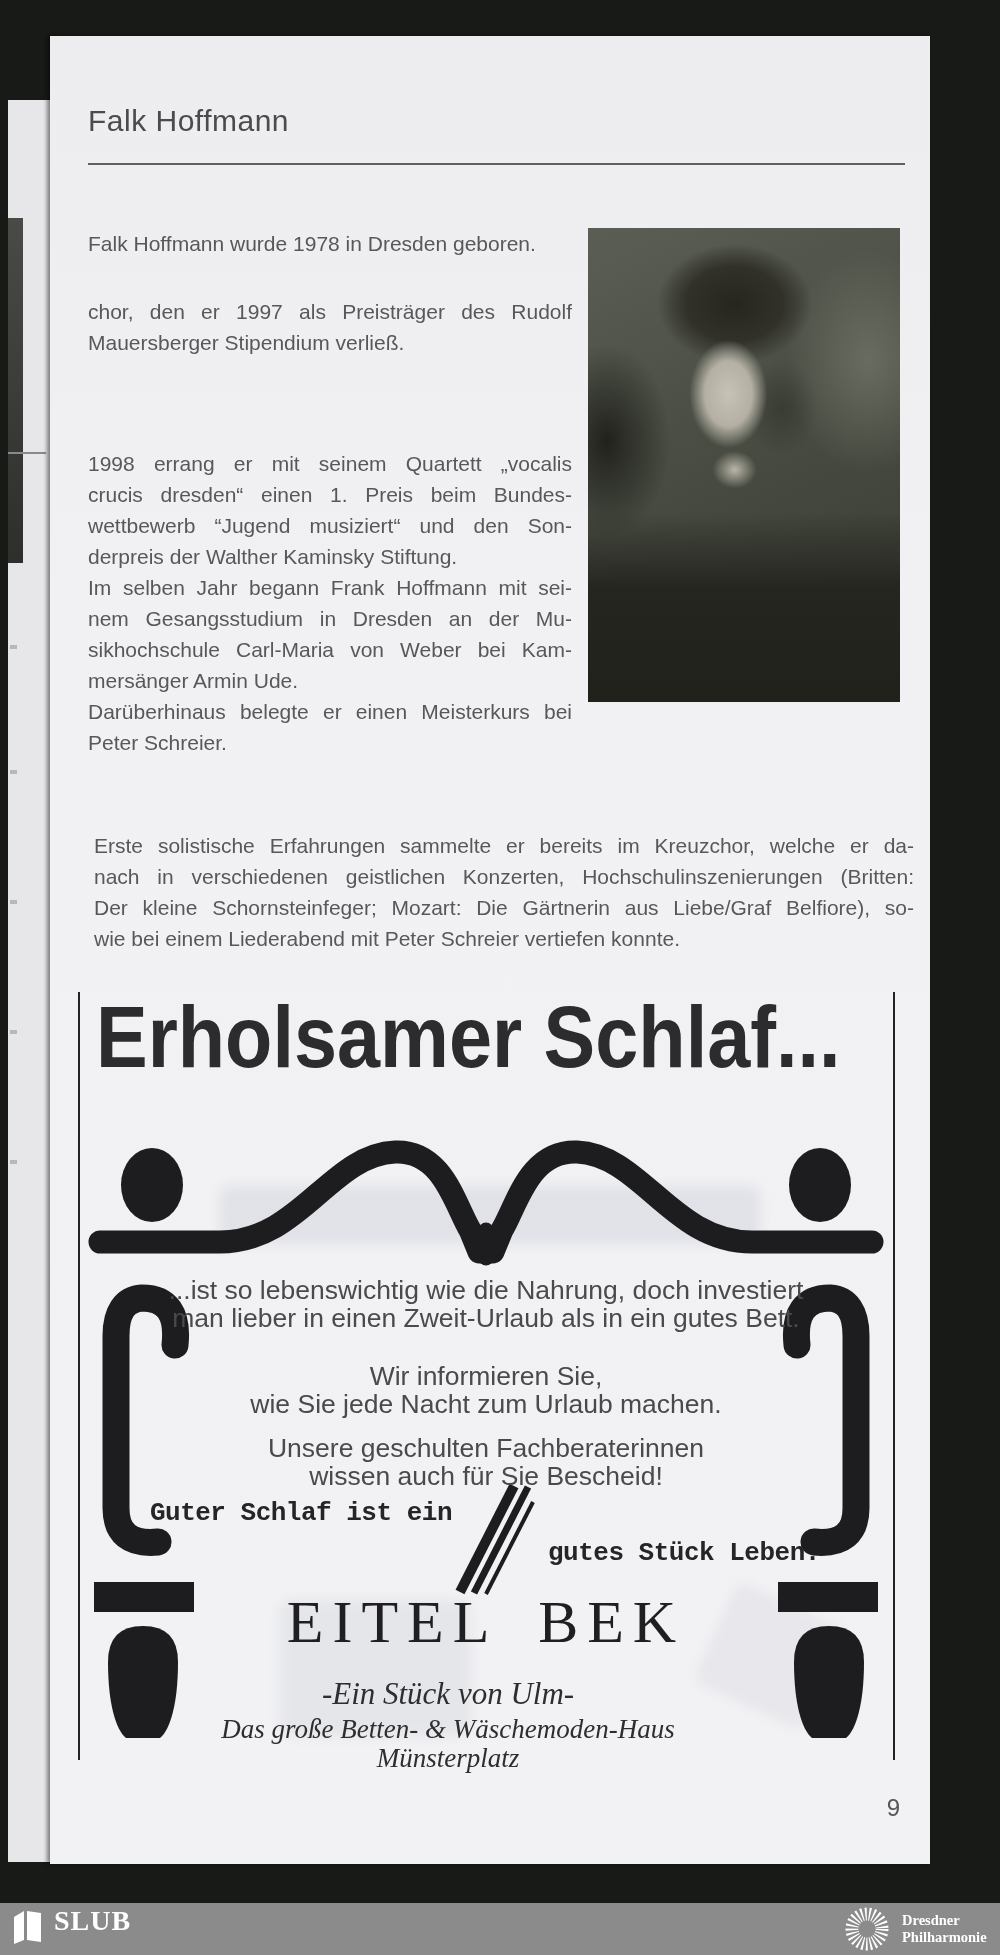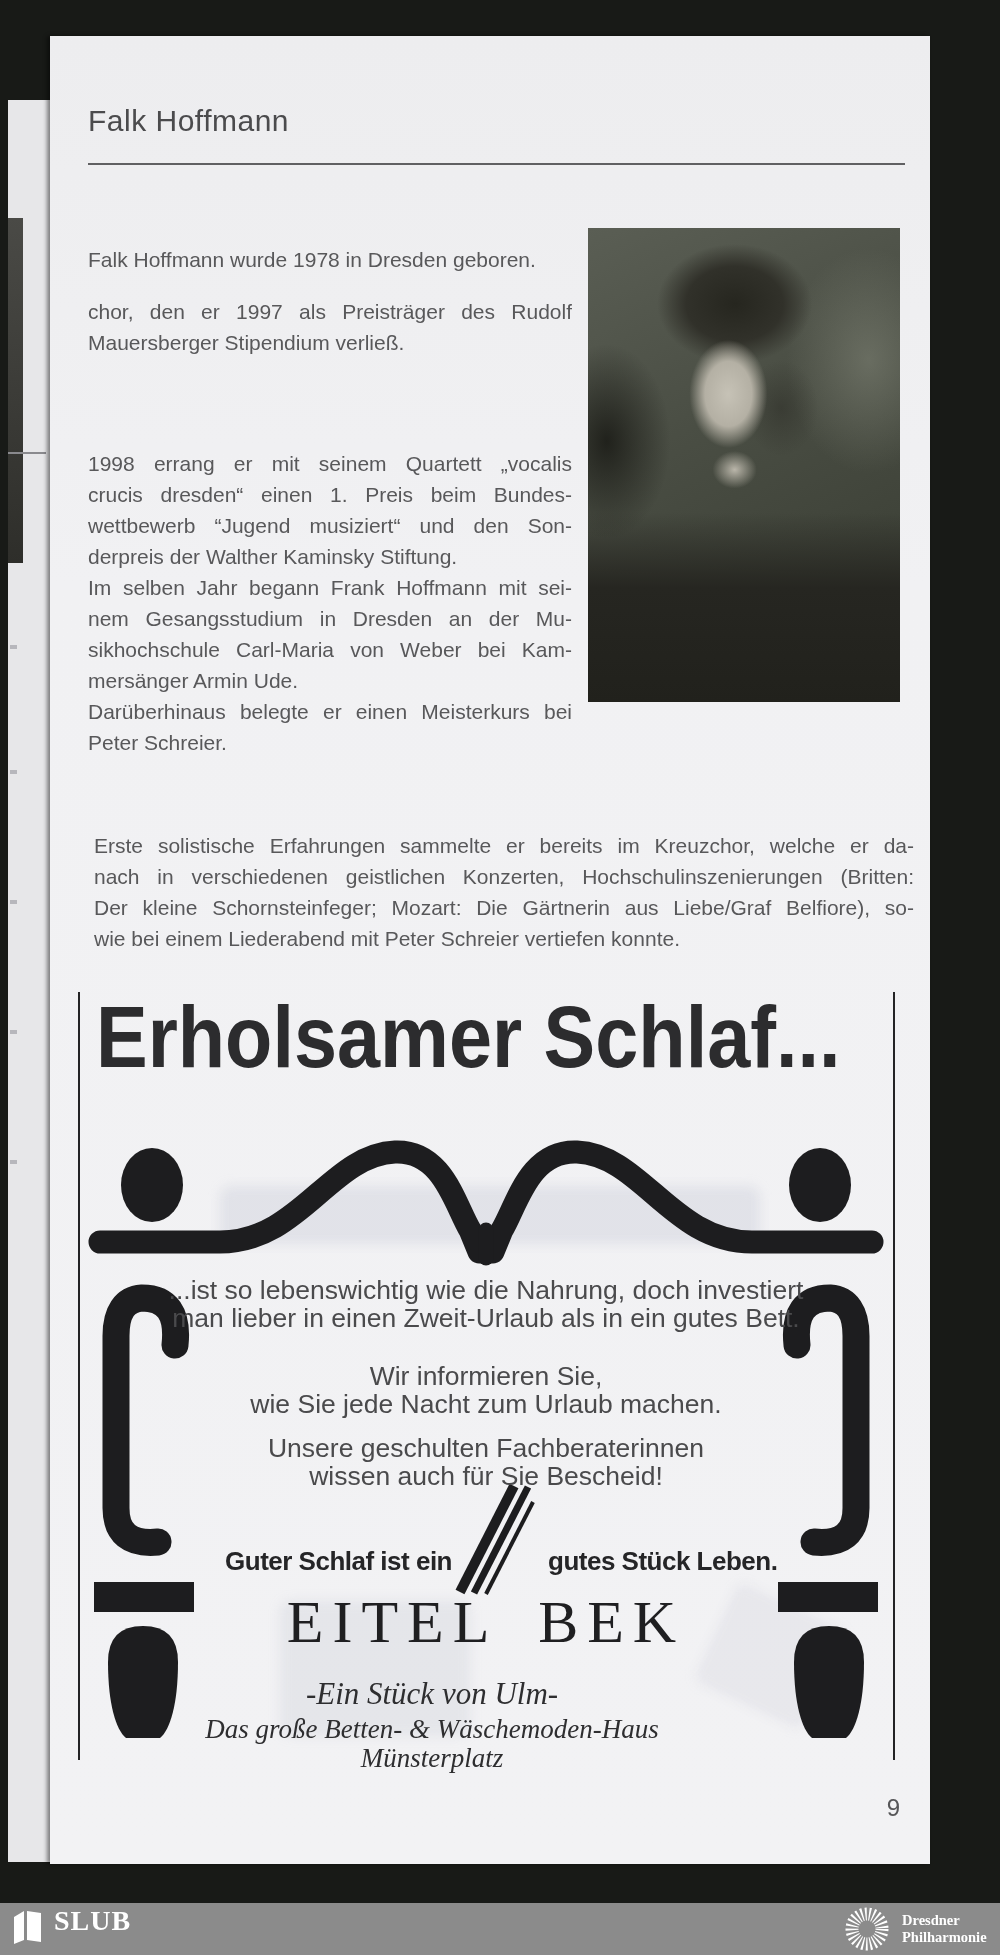--- a/index.html
+++ b/index.html
@@ -57,27 +57,27 @@
   .ghost.g1{left:170px;top:1150px;width:540px;height:58px;background:rgba(168,175,195,.22);}
   .ghost.g2{left:230px;top:1565px;width:190px;height:135px;background:rgba(160,166,185,.16);}
   .ghost.g3{left:660px;top:1565px;width:120px;height:110px;background:rgba(160,166,185,.13);transform:rotate(25deg);}
 
   .ad-text{position:absolute;left:28px;width:816px;text-align:center;color:#4a4a4c;font-size:26.5px;}
   .ad-text .tl{height:28px;line-height:28px;}
   .ad-g1{top:1240px;}
   .ad-g2{top:1326px;}
   .ad-g3{top:1398px;}
 
-  .slogan{position:absolute;top:1510px;font-size:26px;font-weight:700;color:#252527;letter-spacing:-.5px;white-space:nowrap;}
+  .slogan{position:absolute;top:1462px;font-size:26px;font-weight:700;color:#252527;letter-spacing:-.5px;white-space:nowrap;font-family:Liberation Mono, monospace;}
   .slogan.left{left:28px;width:374px;text-align:right;}
-  .slogan.right{left:498px;width:340px;text-align:left;}
+  .slogan.right{left:498px;width:340px;text-align:left;margin-top:40px;}
 
   .brand{position:absolute;left:28px;top:1552px;width:816px;text-align:center;
     font-family:"Liberation Serif",serif;font-size:60px;color:#1f1f21;letter-spacing:9px;word-spacing:18px;}
-  .serif-it{position:absolute;left:28px;width:708px;text-align:center;
+  .serif-it{position:absolute;left:44px;width:708px;text-align:center;
     font-family:"Liberation Serif",serif;font-style:italic;color:#2e2e30;}
   .tagline{top:1640px;font-size:31px;}
   .descriptor{top:1678px;font-size:27px;}
   .address{top:1707px;font-size:27px;}
 
   .page-number{position:absolute;left:790px;top:1758px;width:60px;text-align:right;font-size:24px;color:#565658;}
 
   
   .footer-bar{position:absolute;left:0;top:1903px;width:1000px;height:60px;background:var(--footer_bar);}
   .book-icon{position:absolute;left:13px;top:6px;}
@@ -99,21 +99,21 @@
     <div class="prev-mark" style="top:800px"></div>
     <div class="prev-mark" style="top:930px"></div>
     <div class="prev-mark" style="top:1060px"></div>
   </div>
 
   <div class="page">
 
     <div class="page-title">Falk Hoffmann</div>
     <div class="title-rule"></div>
 
-    <div class="bio-col" style="top:208px">
+    <div class="bio-col" style="top:192px">
         <div class="tl">Falk Hoffmann wurde 1978 in Dresden geboren.</div>
       </div>
     <div class="bio-col" style="top:260px">
         <div class="tl fill">chor, den er 1997 als Preisträger des Rudolf</div>
         <div class="tl">Mauersberger Stipendium verließ.</div>
       </div>
     <div class="bio-col" style="top:412px">
         <div class="tl fill">1998 errang er mit seinem Quartett „vocalis</div>
         <div class="tl fill">crucis dresden“ einen 1. Preis beim Bundes-</div>
         <div class="tl fill">wettbewerb “Jugend musiziert“ und den Son-</div>

